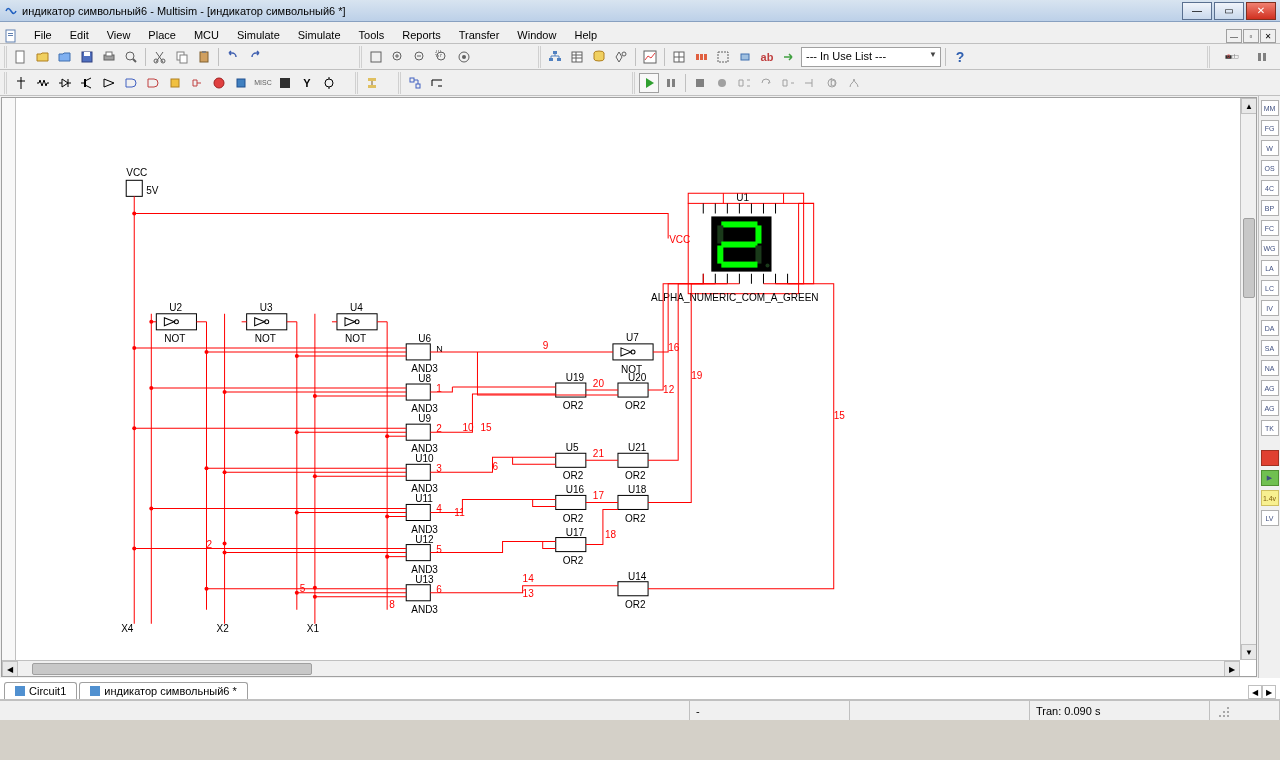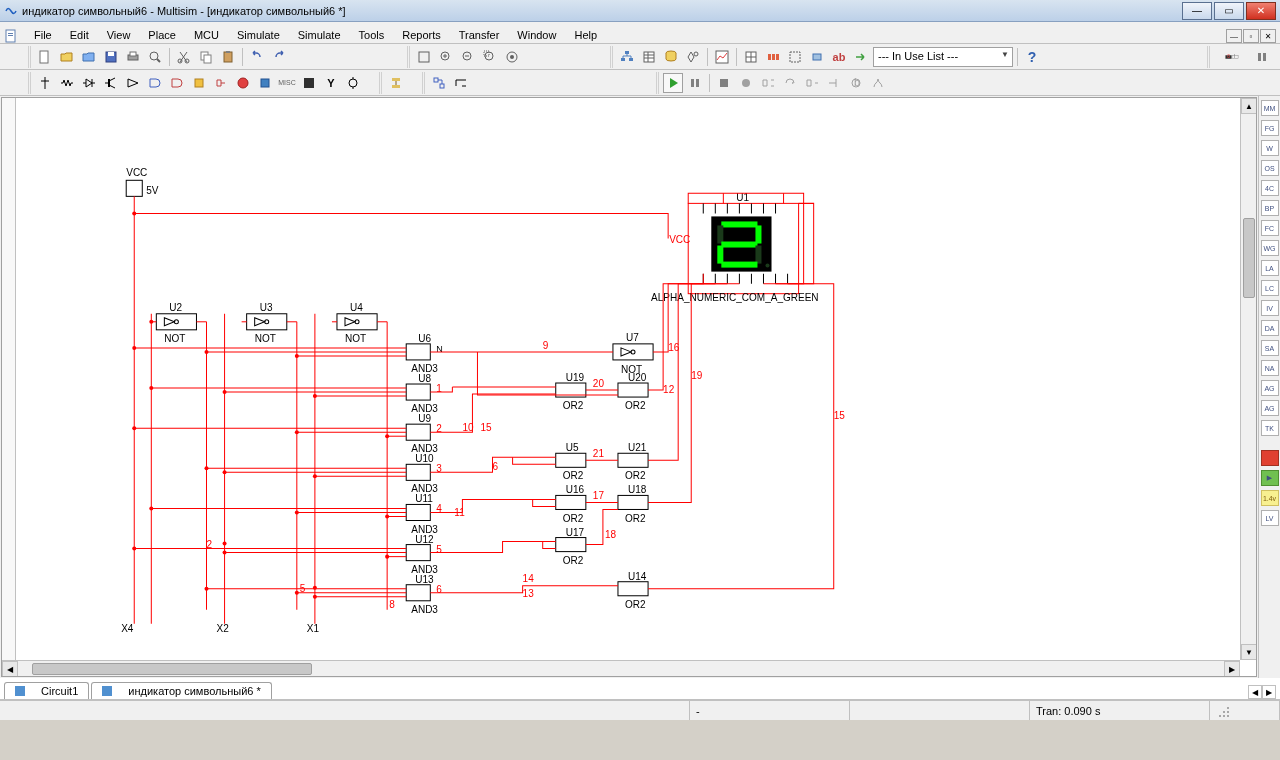--- a/index.html
+++ b/index.html
@@ -15,21 +15,21 @@
 
 
 .menubar { height: 22px; background: #f0f0f0; display: flex; align-items: flex-end; padding: 0 4px; gap: 2px; border-bottom: 1px solid #c0c0c0; }
 .menubar .mdi-icon { width:14px; height:14px; margin-right:6px; }
 .menubar .item { padding: 2px 8px; cursor: default; }
 .mdi-btns { margin-left:auto; display:flex; gap:1px; }
 .mdi-btns .b { width:16px; height:14px; border:1px solid #a0a0a0; background:#f0f0f0; font-size:8px; display:flex; align-items:center; justify-content:center; }
 
 
 .toolbar-row { height: 26px; background: #f0f0f0; border-bottom: 1px solid #c0c0c0; display: flex; align-items: center; padding: 0 4px; position: relative; }
-.tb-group { display: flex; align-items: center; gap: 2px; padding: 0 4px; border-left: 3px double #d0d0d0; height: 22px; margin-left: 24px; }
+.tb-group { display: flex; align-items: center; gap: 2px; padding: 0 4px; border-left: 3px double #d0d0d0; height: 22px; }
 .tb-btn { width: 20px; height: 20px; display:flex; align-items:center; justify-content:center; border:1px solid transparent; }
 .tb-btn svg { width:14px; height:14px; }
 .tb-sep { width:1px; height:18px; background:#c0c0c0; margin:0 2px; }
 .dropdown { height:20px; border:1px solid #a0a0a0; background:#fff; padding:2px 18px 2px 4px; position:relative; min-width:140px; font-size:11px; }
 .dropdown::after { content:"▼"; position:absolute; right:3px; top:2px; font-size:8px; color:#444; }
 .spacer { flex:1; }
 
 
 .workspace { position: relative; height: 582px; background:#f0f0f0; display:flex; }
 .canvas-wrap { flex:1; position:relative; background:#fff; margin:1px; border:1px solid #a0a0a0; overflow:hidden; }
@@ -44,21 +44,21 @@
 
 
 .right-strip { width:22px; background:#f0f0f0; border-left:1px solid #c0c0c0; display:flex; flex-direction:column; gap:4px; padding:4px 2px; align-items:center; }
 .inst-btn { width:18px; height:16px; border:1px solid #b0b0b0; background:#fff; font-size:7px; display:flex; align-items:center; justify-content:center; color:#405080; }
 .inst-btn.red { background:#e04030; border-color:#a03020; }
 .inst-btn.yellow { background:#f8f090; border-color:#d0c060; color:#806010; }
 .inst-btn.green { background:#70c050; border-color:#509030; }
 
 
 .tab-row { height:22px; background:#fff; border-bottom:1px solid #c0c0c0; display:flex; align-items:flex-end; padding:0 4px; }
-.tab { padding:2px 10px; border:1px solid #a0a0a0; border-bottom:none; background:#fff; font-size:11px; display:flex; align-items:center; gap:16px; border-radius:3px 3px 0 0; margin-right:2px; }
+.tab { padding:2px 10px; border:1px solid #a0a0a0; border-bottom:none; background:#fff; font-size:11px; display:flex; align-items:center; gap:4px; border-radius:3px 3px 0 0; margin-right:2px; }
 .tab .ticon { width:10px; height:10px; background:#5090d0; }
 .tab-row .sc { margin-left:auto; display:flex; }
 .tab-row .sc .b { width:14px; height:14px; border:1px solid #c0c0c0; font-size:8px; display:flex; align-items:center; justify-content:center; }
 
 
 .statusbar { height:20px; background:#f0f0f0; border-top:1px solid #c0c0c0; display:flex; }
 .status-cell { border-right:1px solid #c0c0c0; padding:2px 6px; display:flex; align-items:center; }
 
 
 .schematic { position:absolute; left:0; top:0; width:100%; height:100%; }

